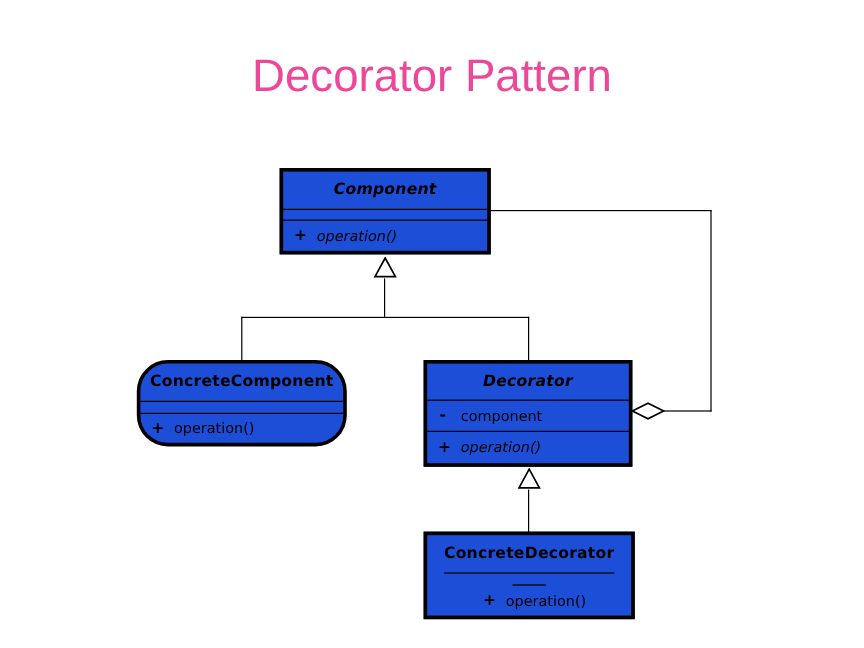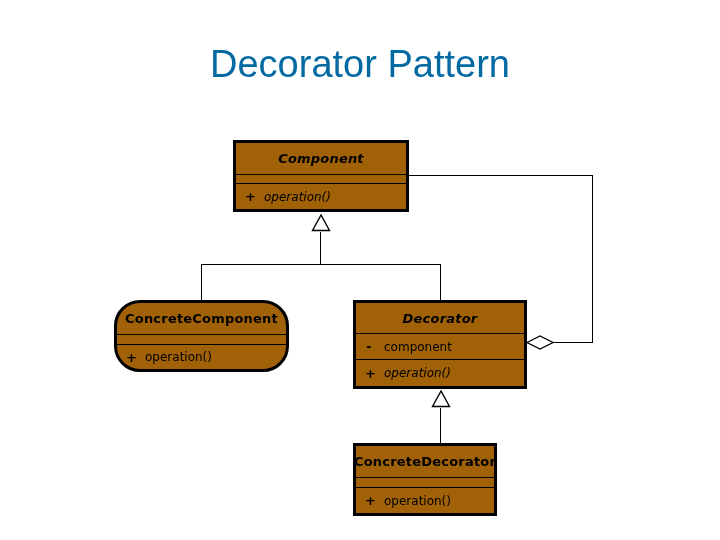--- a/index.html
+++ b/index.html
@@ -3,25 +3,25 @@
 <meta charset="utf-8">
 <style>
   html,body{margin:0;padding:0;background:#ffffff;}
   .slide{
     position:relative;width:720px;height:540px;background:#ffffff;overflow:hidden;
     font-family:"DejaVu Sans",sans-serif;color:#000;
   }
   .slide-title{
     position:absolute;left:0;top:42px;width:720px;text-align:center;
     font-family:"Liberation Sans",sans-serif;font-size:38px;line-height:1.2;
-    color:#0369a1;white-space:nowrap;
+    color:#ec4899;white-space:nowrap;
   }
   
   .uml-box{
-    position:absolute;background:#a16207;border:3px solid #000;
+    position:absolute;background:#1d4ed8;border:3px solid #000;
     box-sizing:border-box;display:flex;flex-direction:column;
   }
   .uml-name{
     display:flex;align-items:center;justify-content:center;
     font-weight:bold;font-size:13px;border-bottom:1px solid #000;
     letter-spacing:0.2px;
   }
   .abstract .uml-name{font-style:italic;}
   .uml-attr{
     display:flex;align-items:center;border-bottom:1px solid #000;
@@ -74,21 +74,21 @@
       <div class="uml-attr" style="height:26px;">
         <span class="vis">-</span>
         <span class="member-name">component</span>
       </div>
       <div class="uml-op">
         <span class="vis">+</span>
         <span class="member-name">operation()</span>
       </div>
     </div>
 
-    <div class="uml-box" style="left:353px;top:443px;width:144px;height:73px;">
+    <div class="uml-box" style="left:353px;top:443px;width:176px;height:73px;align-items:center;">
       <div class="uml-name" style="height:31px;">ConcreteDecorator</div>
       <div class="uml-attr" style="height:10px;">
         <span class="vis"></span>
         <span class="member-name"></span>
       </div>
       <div class="uml-op">
         <span class="vis">+</span>
         <span class="member-name">operation()</span>
       </div>
     </div>

